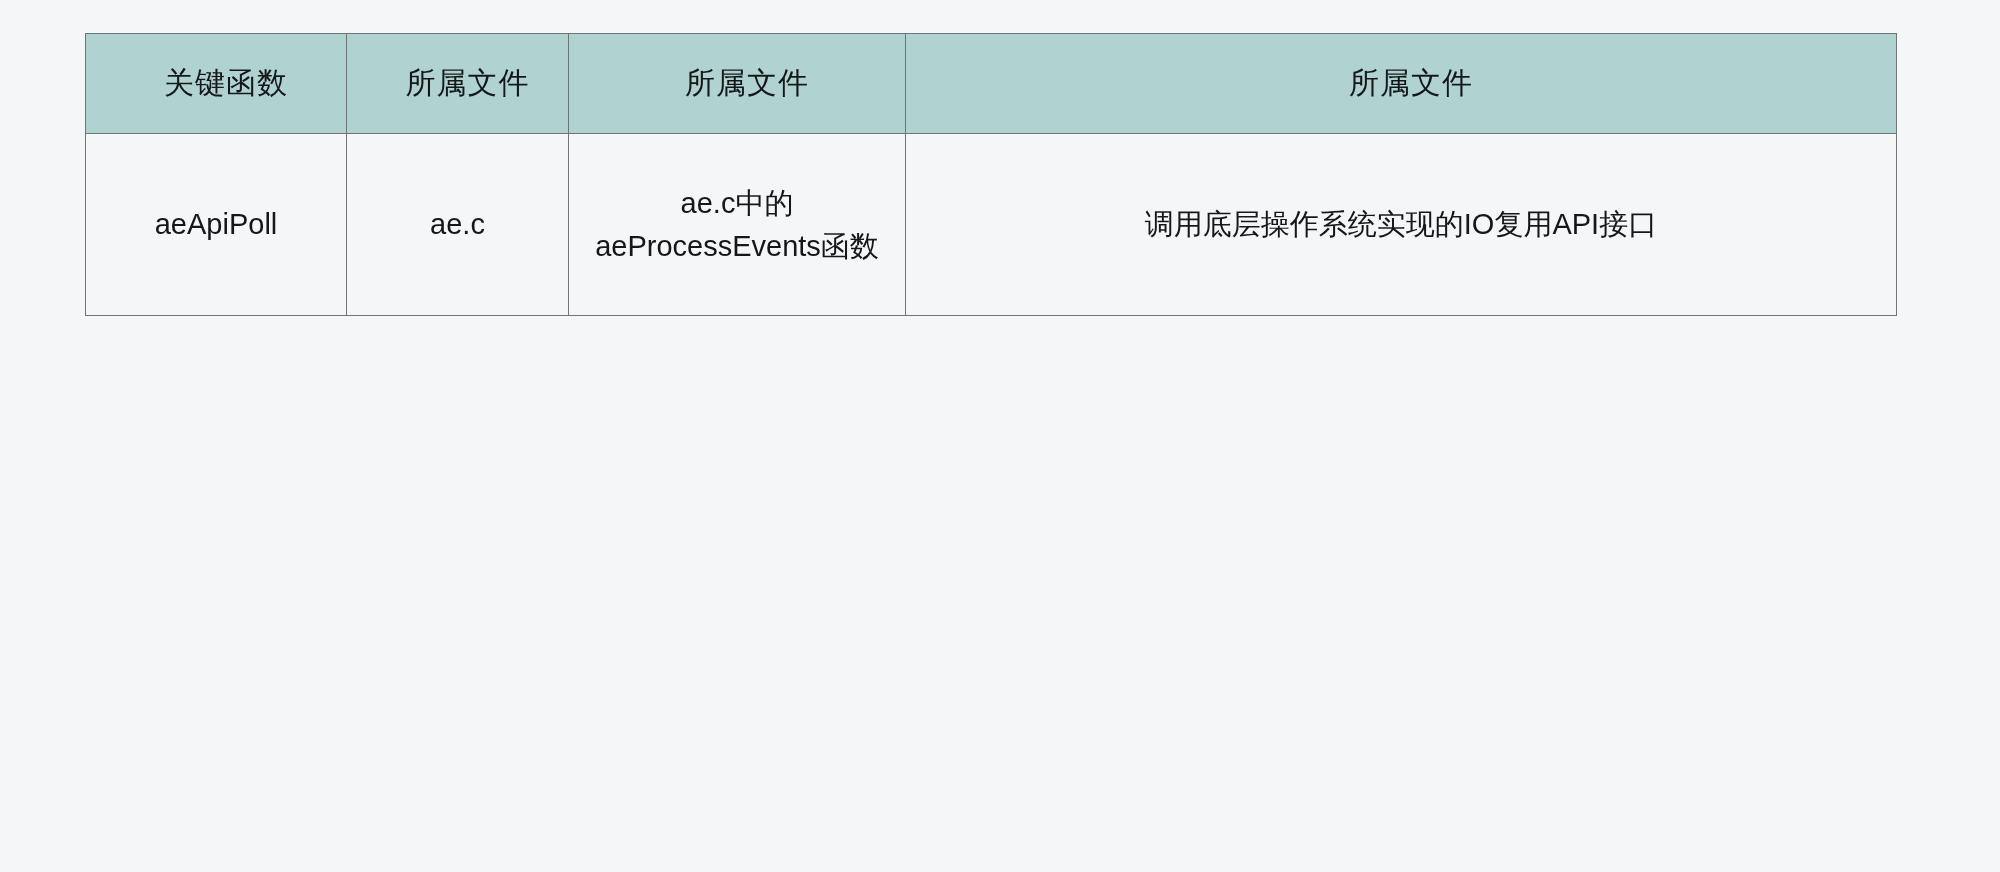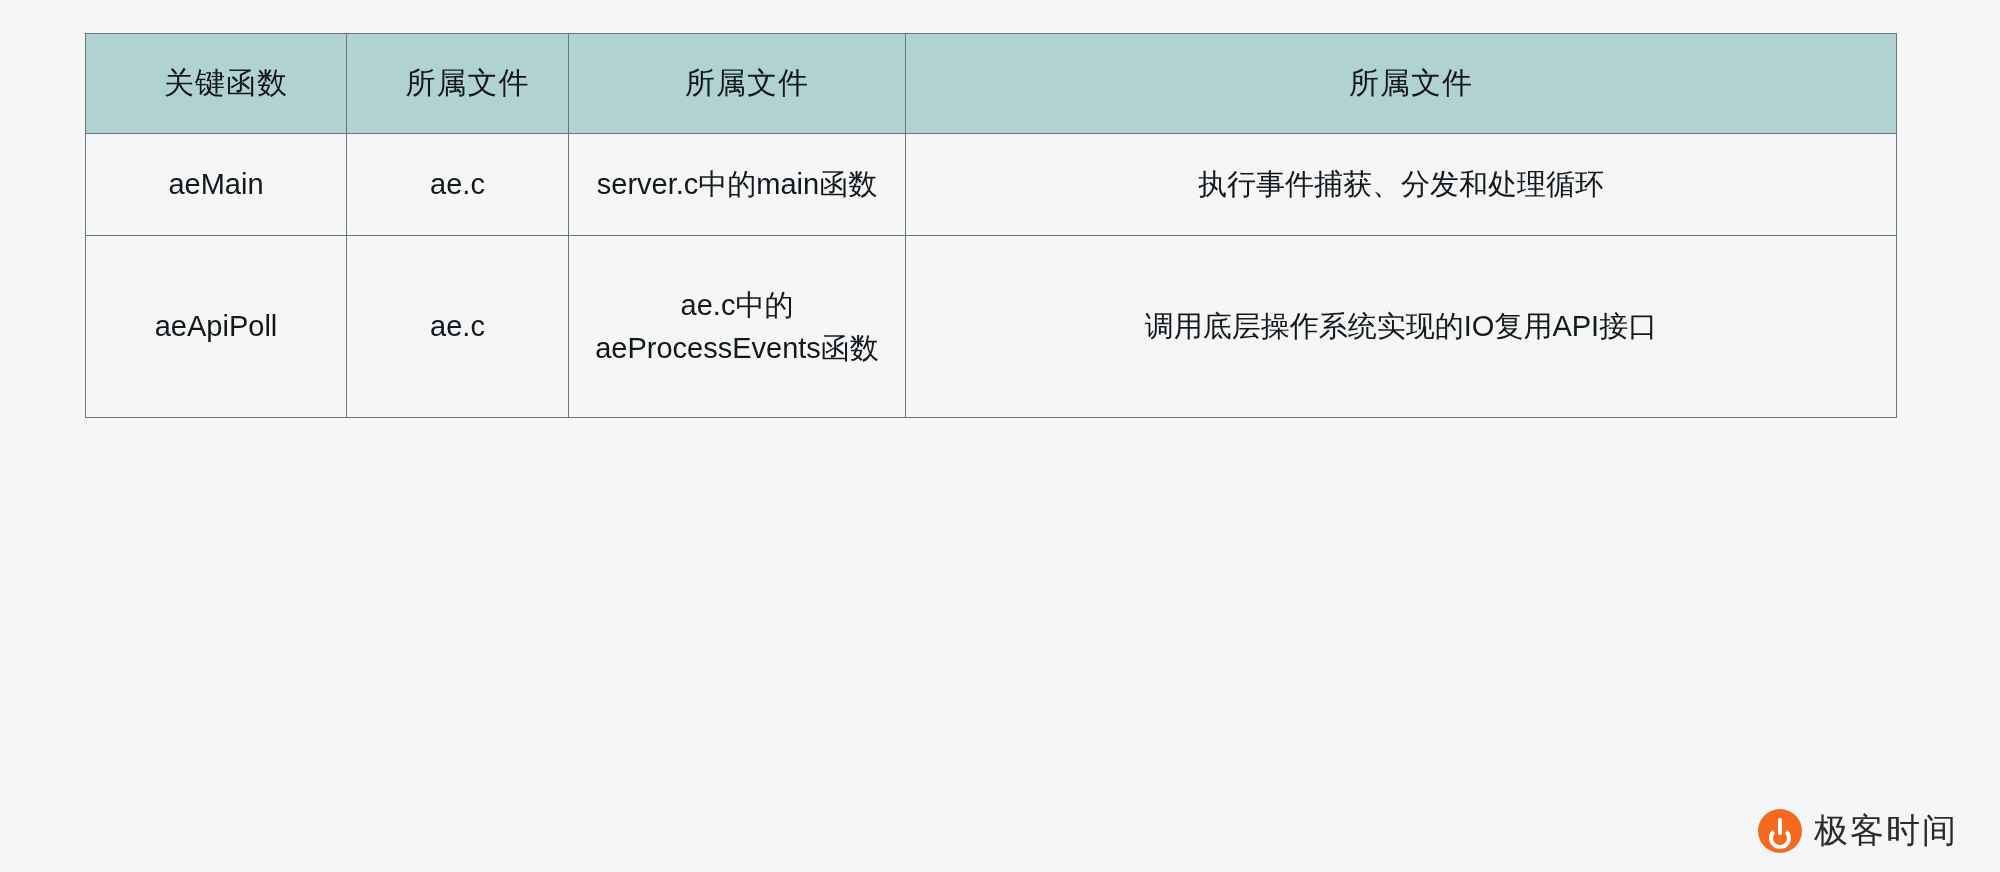--- a/index.html
+++ b/index.html
@@ -138,43 +138,29 @@
       </colgroup>
       <thead>
         <tr>
           <th>关键函数</th>
           <th>所属文件</th>
           <th>所属文件</th>
           <th>所属文件</th>
         </tr>
       </thead>
       <tbody>
-        <tr class="r-normal">
-          <td>aeMain</td>
-          <td>ae.c</td>
-          <td>
-            <span class="cell-lines">
-              <span class="line">server.c中的main函数</span>
-            </span>
-          </td>
-          <td>执行事件捕获、分发和处理循环</td>
-        </tr>
         <tr class="r-tall">
           <td>aeApiPoll</td>
           <td>ae.c</td>
           <td>
             <span class="cell-lines">
               <span class="line">ae.c中的</span>
               <span class="line">aeProcessEvents函数</span>
             </span>
           </td>
           <td>调用底层操作系统实现的IO复用API接口</td>
         </tr>
       </tbody>
     </table>
   </div>
 
-  <div class="watermark">
-    <span class="logo-mark"></span>
-    <span class="logo-text">极客时间</span>
-  </div>
 
 </div>
 
 </body></html>

